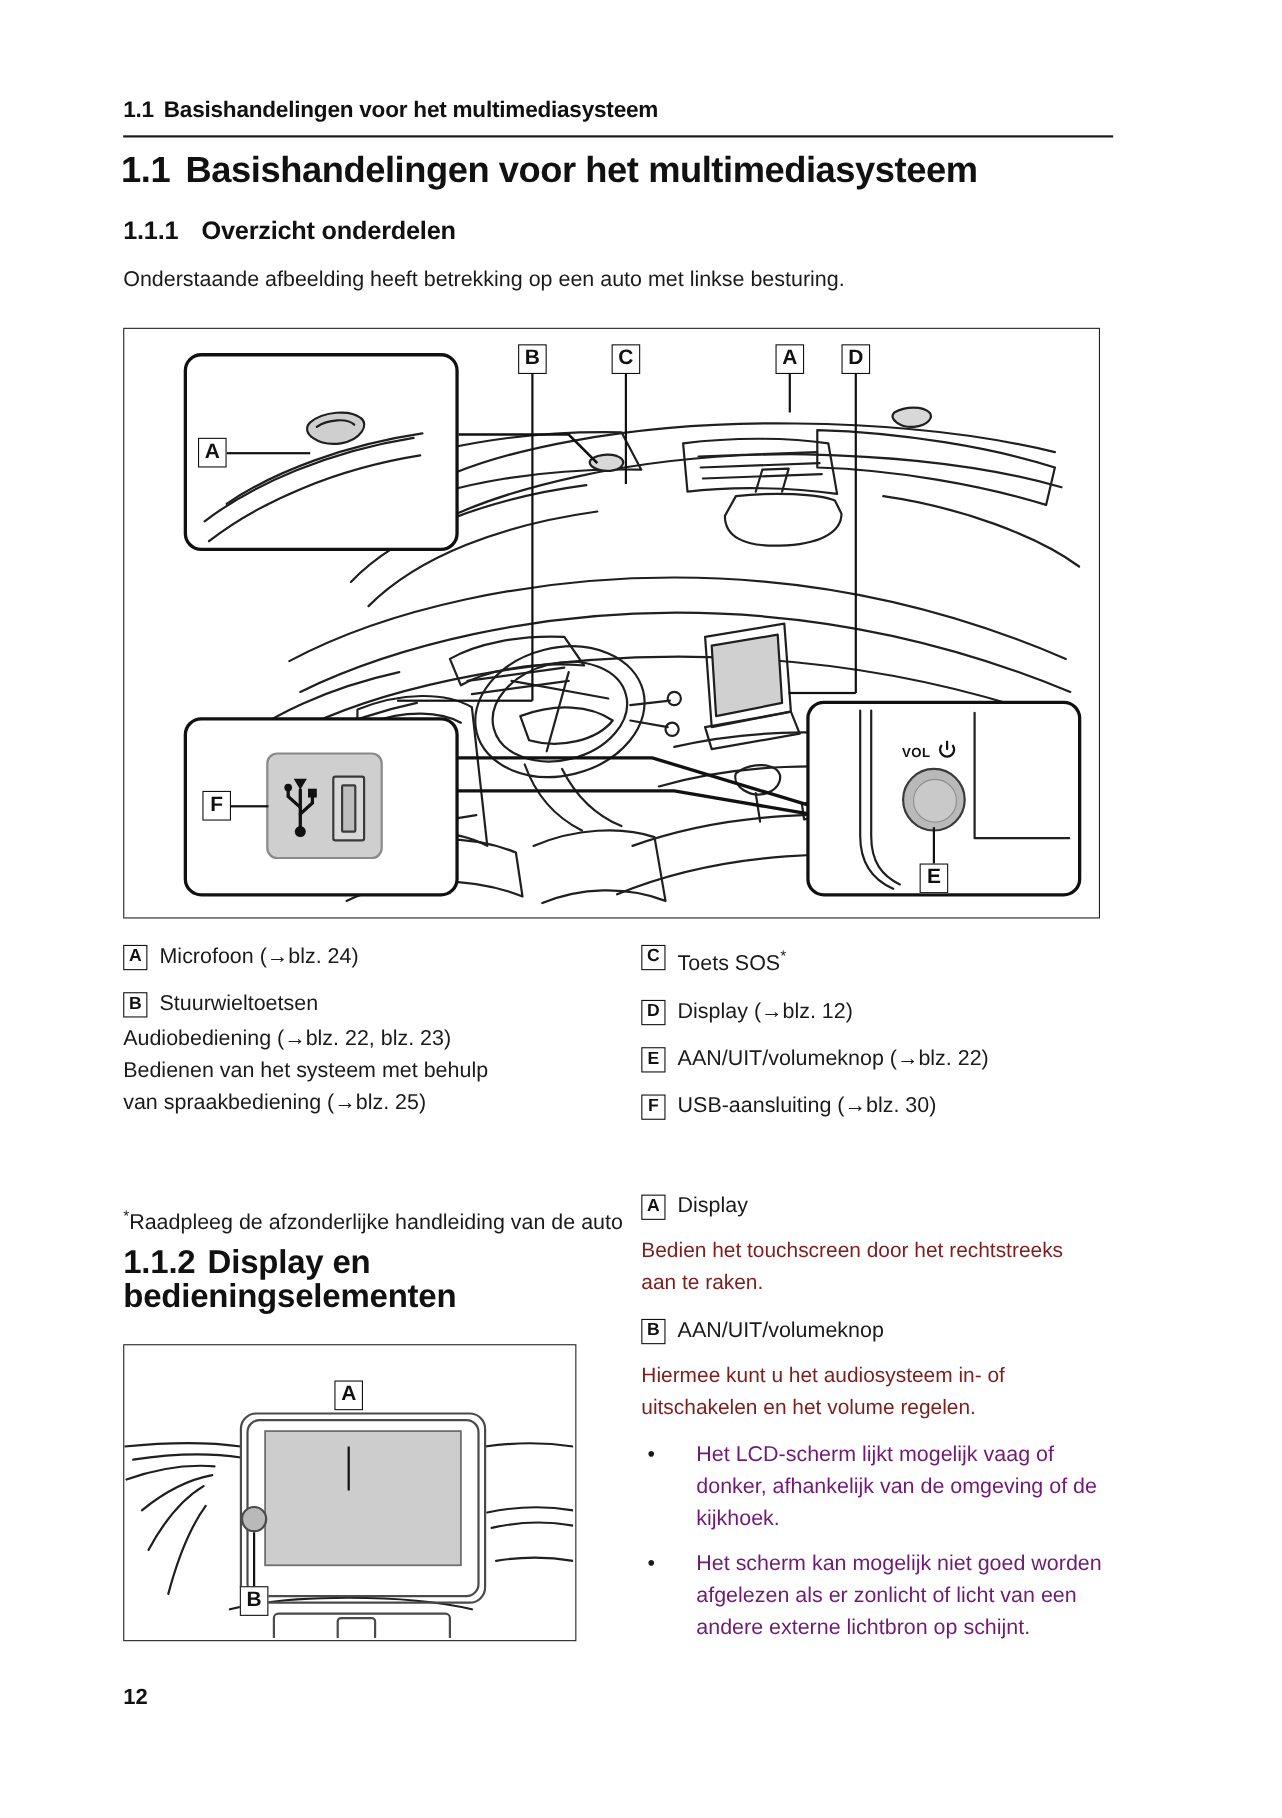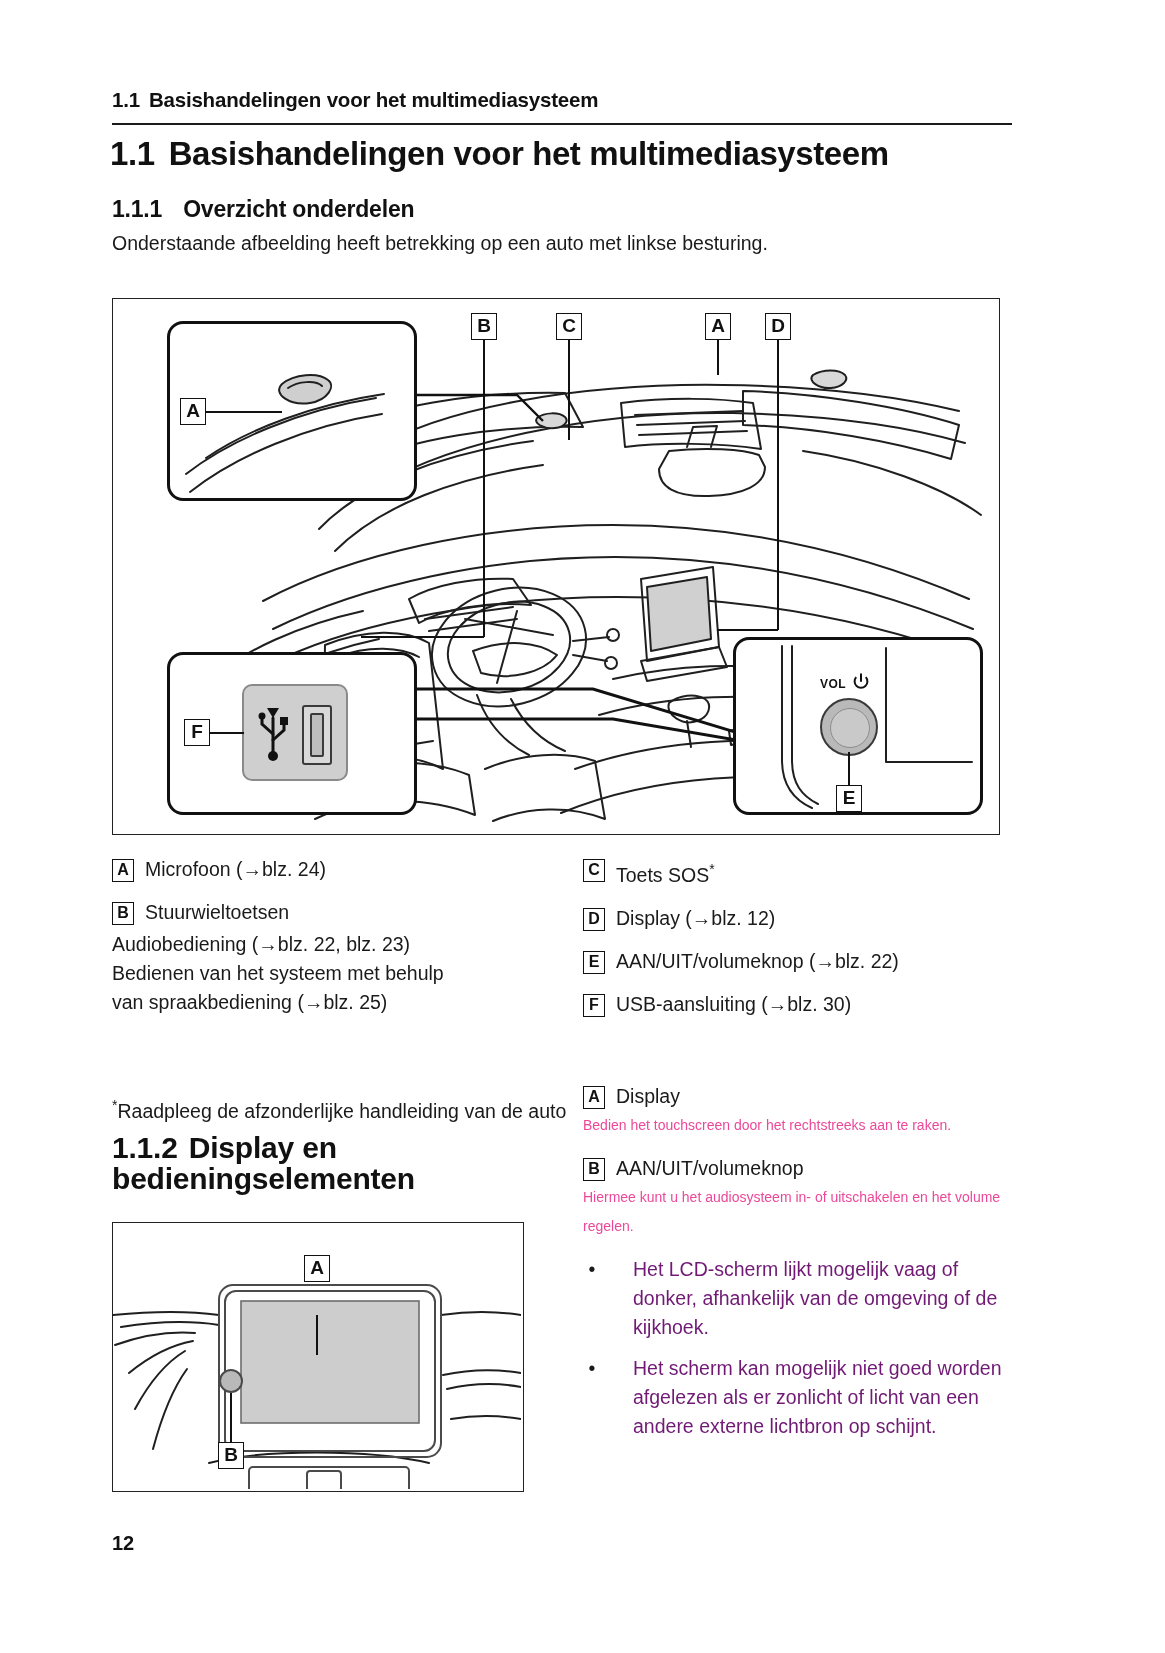--- a/index.html
+++ b/index.html
@@ -66,21 +66,21 @@
     font-weight: bold;
     letter-spacing: -0.2px;
     color: #111;
     white-space: nowrap;
   }
   .h2 .num { margin-right: 21px; }
 
   .intro {
     position: absolute;
     left: 112px;
-    top: 230px;
+    top: 241px;
     width: 900px;
     font-size: 19.5px;
     line-height: 27px;
     color: #1a1a1a;
   }
 
   
   .fig-main {
     position: absolute;
     left: 112px;
@@ -249,24 +249,24 @@
     position: absolute;
     left: 583px;
     top: 1082px;
     width: 420px;
   }
   .br-row {
     display: flex;
     align-items: flex-start;
   }
   .br-para {
-    font-size: 14px;
+    font-size: 19px;
     line-height: 29px;
-    color: #ec4899;
-    margin: 0 0 14px 0;
+    color: #7f1d1d;
+    margin: 12px 0 14px 0;
   }
   .bullets { margin: 0; padding: 0; list-style: none; }
   .bullets li {
     display: flex;
     align-items: flex-start;
     margin-bottom: 12px;
   }
   .bul-dot {
     flex: 0 0 auto;
     width: 18px;

